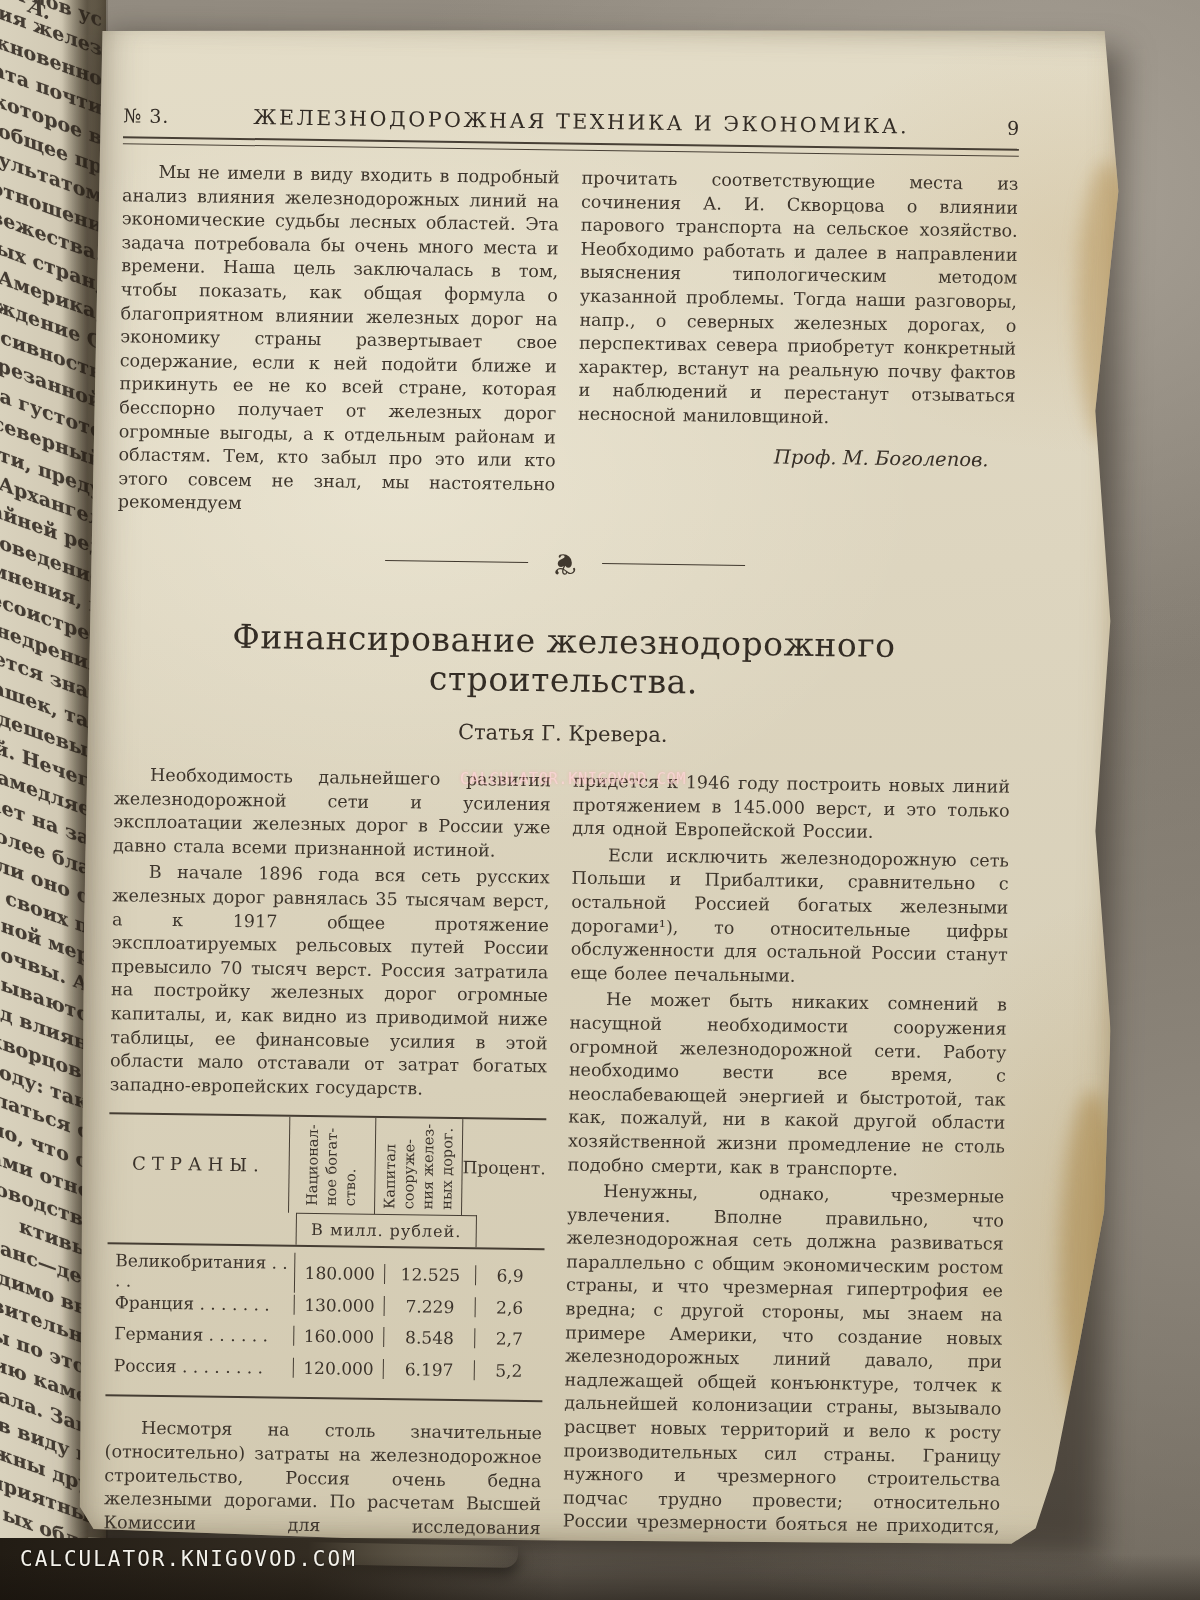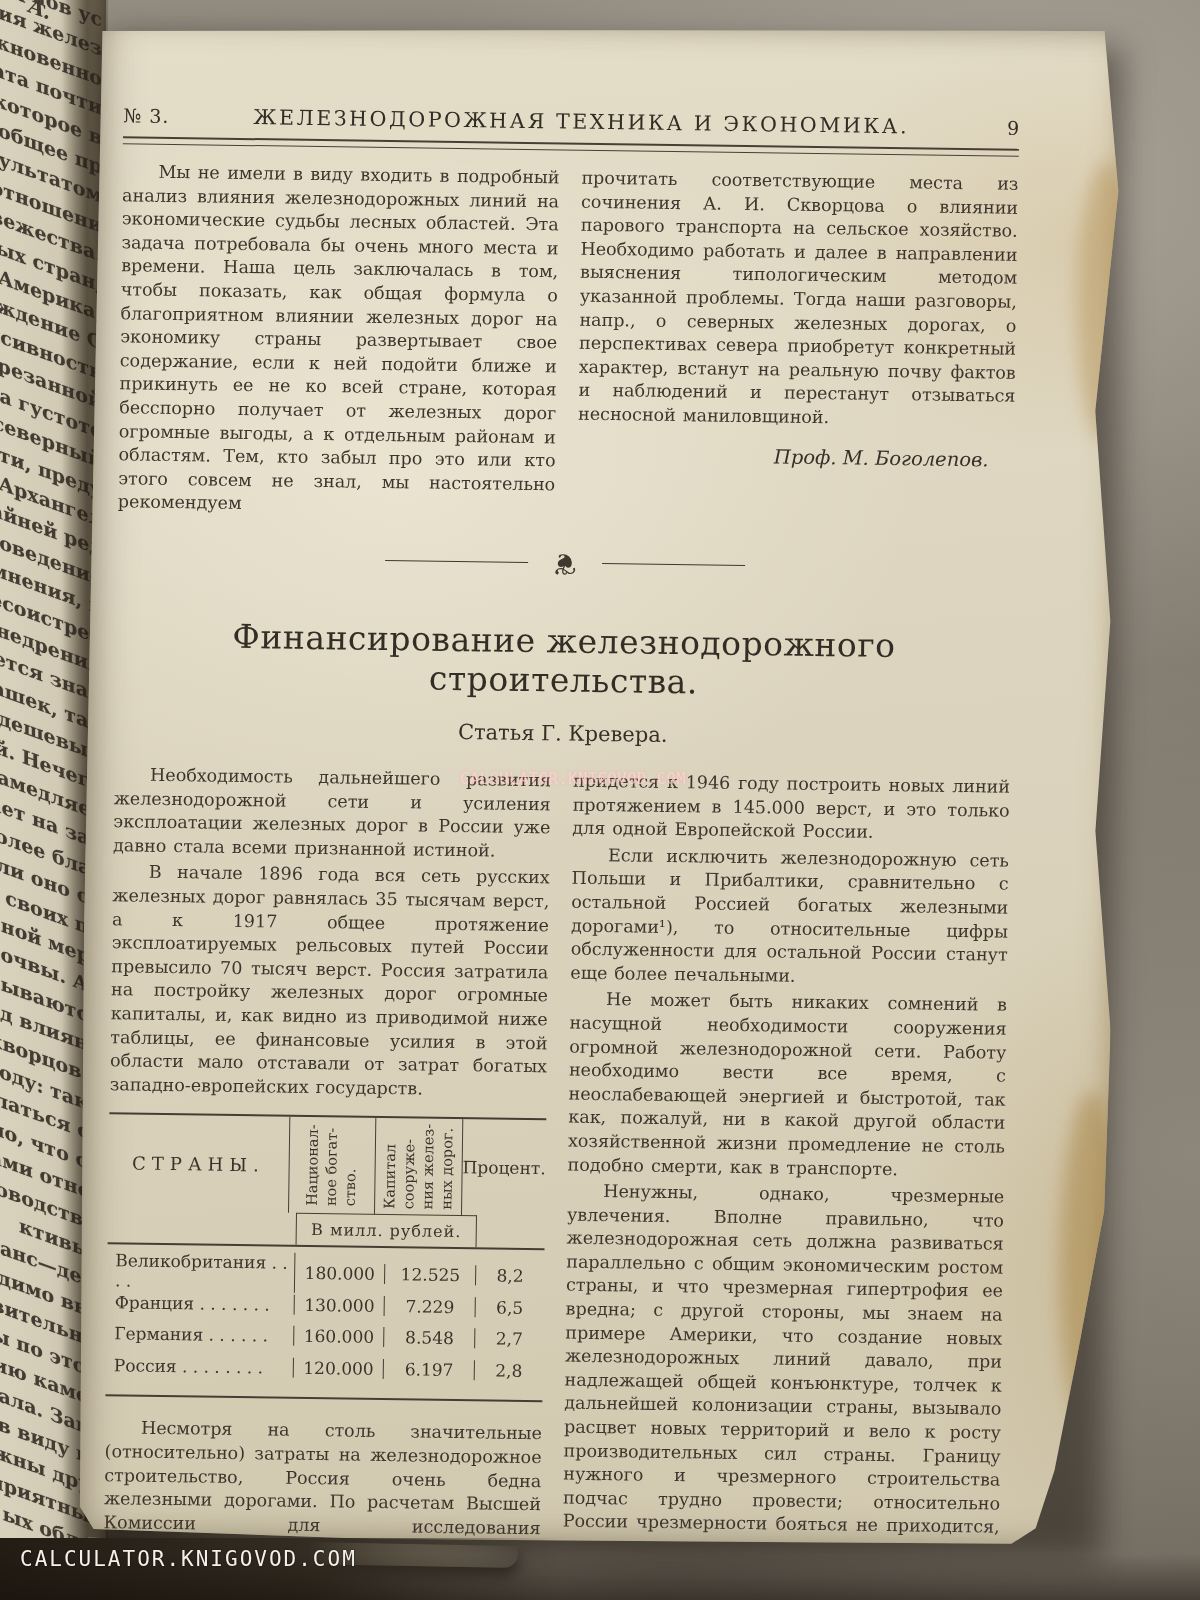--- a/index.html
+++ b/index.html
@@ -253,39 +253,39 @@
             <div class="t-row t-units">
               <div class="c1"></div>
               <div class="c23">В милл. рублей.</div>
               <div class="c4"></div>
             </div>
             <div class="t-body">
               <div class="t-row t-data">
                 <div class="c1">Великобритания  .  .  .  .</div>
                 <div class="c2 num">180.000</div>
                 <div class="c3 num">12.525</div>
-                <div class="c4 num">8,2</div>
+                <div class="c4 num">6,9</div>
               </div>
               <div class="t-row t-data">
                 <div class="c1">Франция .  .  .  .  .  .  .</div>
                 <div class="c2 num">130.000</div>
                 <div class="c3 num">7.229</div>
-                <div class="c4 num">6,5</div>
+                <div class="c4 num">2,6</div>
               </div>
               <div class="t-row t-data">
                 <div class="c1">Германия  .  .  .  .  .  .</div>
                 <div class="c2 num">160.000</div>
                 <div class="c3 num">8.548</div>
                 <div class="c4 num">2,7</div>
               </div>
               <div class="t-row t-data">
                 <div class="c1">Россия  .  .  .  .  .  .  .  .</div>
                 <div class="c2 num">120.000</div>
                 <div class="c3 num">6.197</div>
-                <div class="c4 num">2,8</div>
+                <div class="c4 num">5,2</div>
               </div>
             </div>
           </div>
 
           <p class="body-p indent full-last">Несмотря на столь значительные (относительно) затраты на железнодорожное строительство, Россия очень бедна железными дорогами. По расчетам Высшей Комиссии для исследования железнодорожного дела России, для доведения сети русских железных дорог до размеров Западной Европы</p>
         </div>
 
         <div class="col">
           <p class="body-p">придется к 1946 году построить новых линий протяжением в 145.000 верст, и это только для одной Европейской России.</p>
           <p class="body-p indent">Если исключить железнодорожную сеть Польши и Прибалтики, сравнительно с остальной Россией богатых железными дорогами¹), то относительные цифры обслуженности для остальной России станут еще более печальными.</p>

